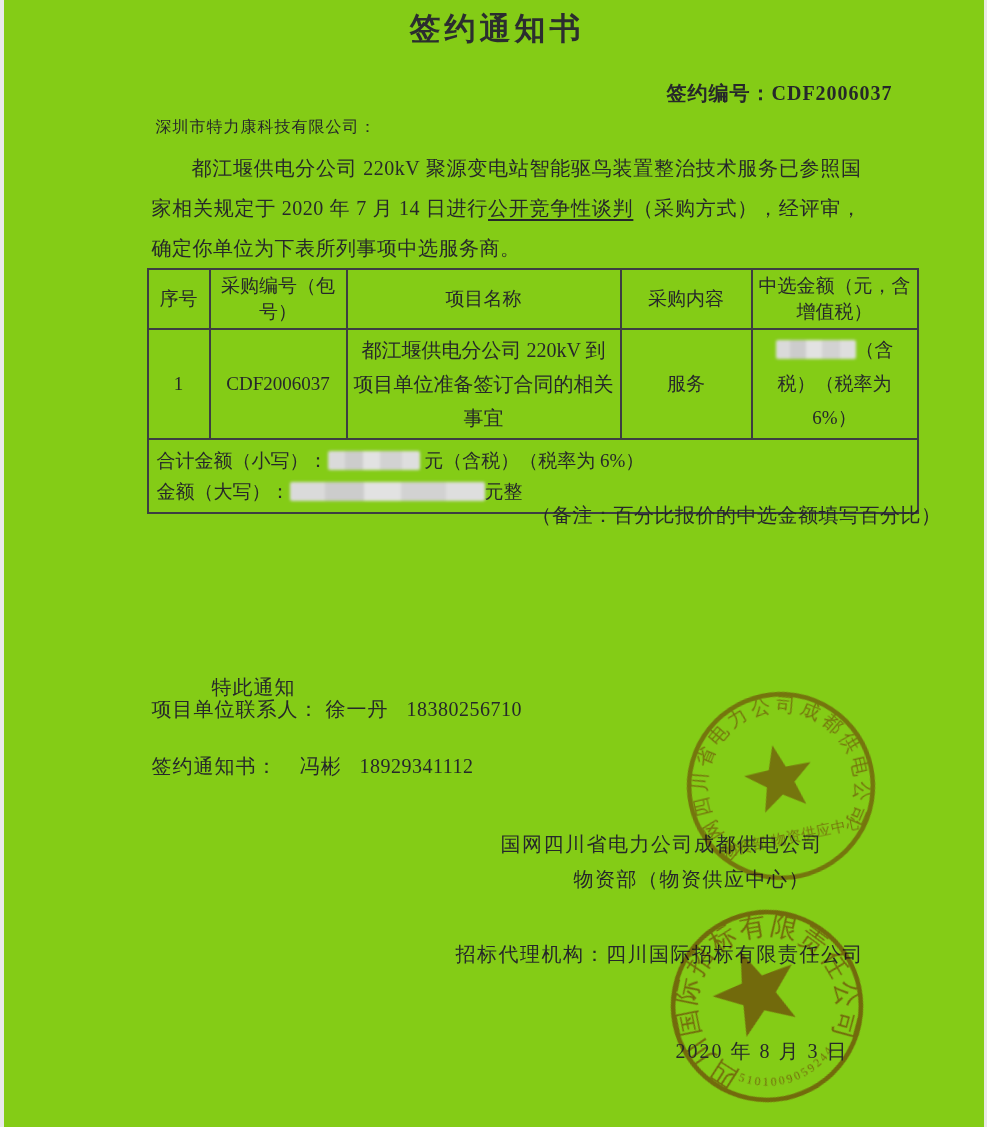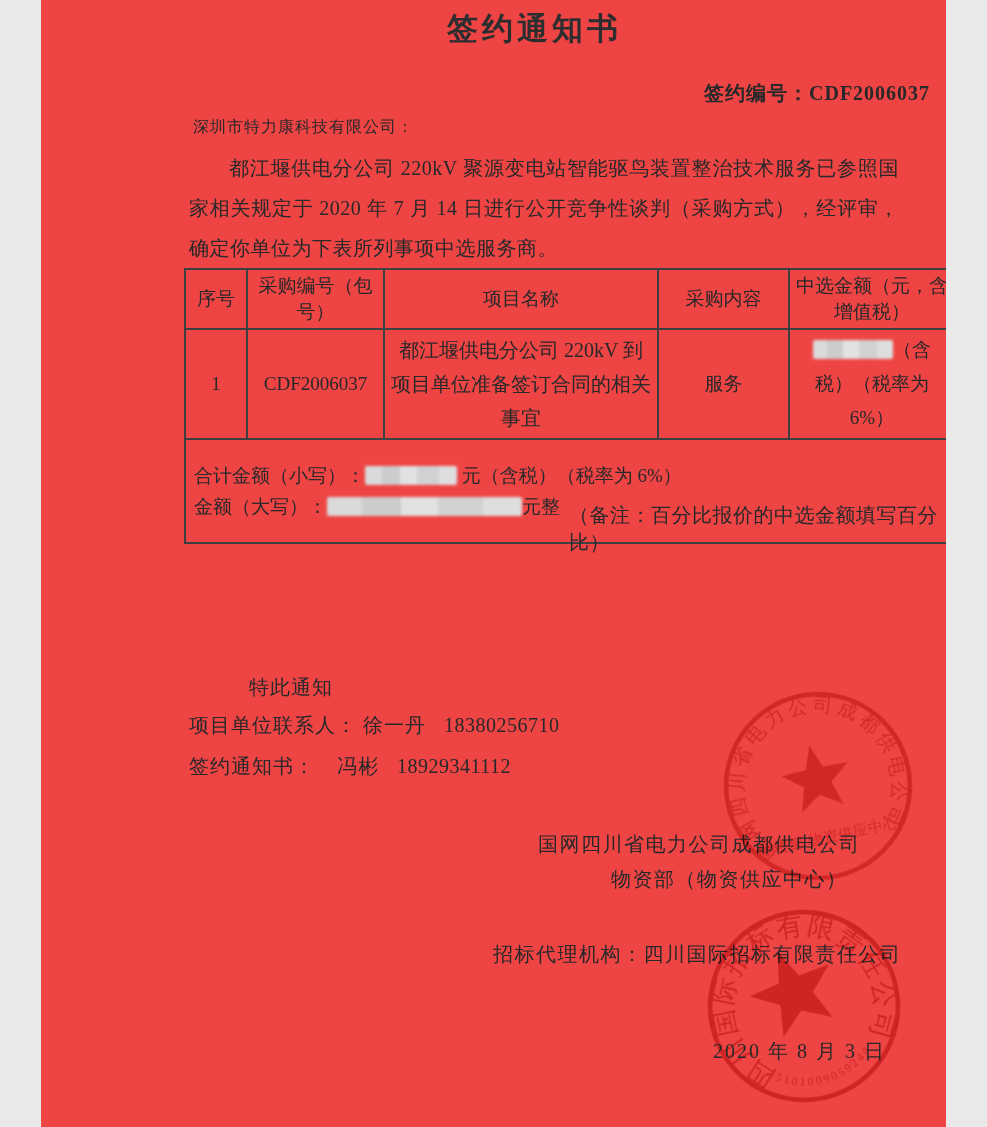--- a/index.html
+++ b/index.html
@@ -1,69 +1,69 @@
 <!DOCTYPE html>
 <html><head>
 <meta charset="utf-8">
 <style>
   html,body { margin:0; padding:0; background:#e9e9e9; }
   .page {
-    position:relative; width:905px; height:1127px; margin:0 auto;
-    background:#ef4444; overflow:hidden;
+    position:relative; width:980px; height:1127px; margin:0 auto;
+    background:#84cc16; overflow:hidden;
     font-family:"Liberation Serif","DejaVu Serif",serif;
     color:#26282a;
   }
   .abs { position:absolute; }
   .title {
     top:8px; left:0; width:987px; text-align:center;
     font-size:31px; font-weight:bold; letter-spacing:4px; color:#2b2d2f;
   }
   .refline { top:80px; left:663px; font-size:20px; font-weight:bold; letter-spacing:1px; }
   .addressee { top:117px; left:152px; font-size:16px; letter-spacing:1px; }
   .para {
     left:148px; width:710px; font-size:20px; line-height:40px;
     text-align:justify; text-indent:2em; letter-spacing:0.5px;
   }
   .p1 { top:148px; }
   .p2 { top:510px; }
-  .u-underline { text-underline-offset:4px; }
+  .u-underline { text-decoration:underline; text-underline-offset:4px; }
 
   table.notice-table {
     position:absolute; top:268px; left:143px; width:770px;
     border-collapse:collapse; table-layout:fixed;
     font-size:19px; color:#26282a;
   }
   .notice-table td {
     border:2px solid #3d3f41; text-align:center; vertical-align:middle;
     padding:3px 5px; line-height:28px;
   }
   .notice-table tr.head td { height:44px; line-height:26px; }
   .notice-table tr.datarow td { height:90px; line-height:34px; }
   .notice-table td.col-name { font-size:20px; }
   .notice-table td.foot {
-    text-align:left; line-height:31px; padding:20px 8px; height:52px;
+    text-align:left; line-height:31px; padding:5px 8px; height:52px;
     vertical-align:top;
     margin-top:32px;
   }
   .redact {
     display:inline-block; height:19px; border-radius:2px;
     background:linear-gradient(90deg,#dadada 0 18%,#cccccc 18% 38%,#e2e2e2 38% 57%,#d2d2d2 57% 80%,#dedede 80%);
     filter:blur(1.6px); vertical-align:-3px;
   }
   .redact-amt { width:80px; }
   .redact-low { width:92px; }
   .redact-cap { width:195px; }
 
   .remark { top:482px; left:528px; font-size:20px; letter-spacing:0.5px;margin-top:20px; }
   .notice-word { top:674px; left:208px; font-size:20px; letter-spacing:1px; }
   .contact { font-size:20px; letter-spacing:1px; }
   .contact .c-name { margin-left:6px; }
   .contact .c-name-gap { margin-left:22px; }
   .contact .c-phone { margin-left:18px; letter-spacing:0.5px; }
-  .contact1 { top:712px; left:148px; }
+  .contact1 { top:696px; left:148px; }
   .contact2 { top:753px; left:148px; }
 
   .sig { font-size:20px; letter-spacing:1.5px; z-index:2; }
   .sig-company { top:831px; left:497px; }
   .sig-dept { top:866px; left:570px; }
   .sig-agency { top:941px; left:452px; }
   .sig-date { top:1018px; left:672px; z-index:6; letter-spacing:2px;margin-top:20px; }
 
   .seal { position:absolute; mix-blend-mode:multiply; z-index:4; }
   .seal svg { filter:blur(0.5px); }

